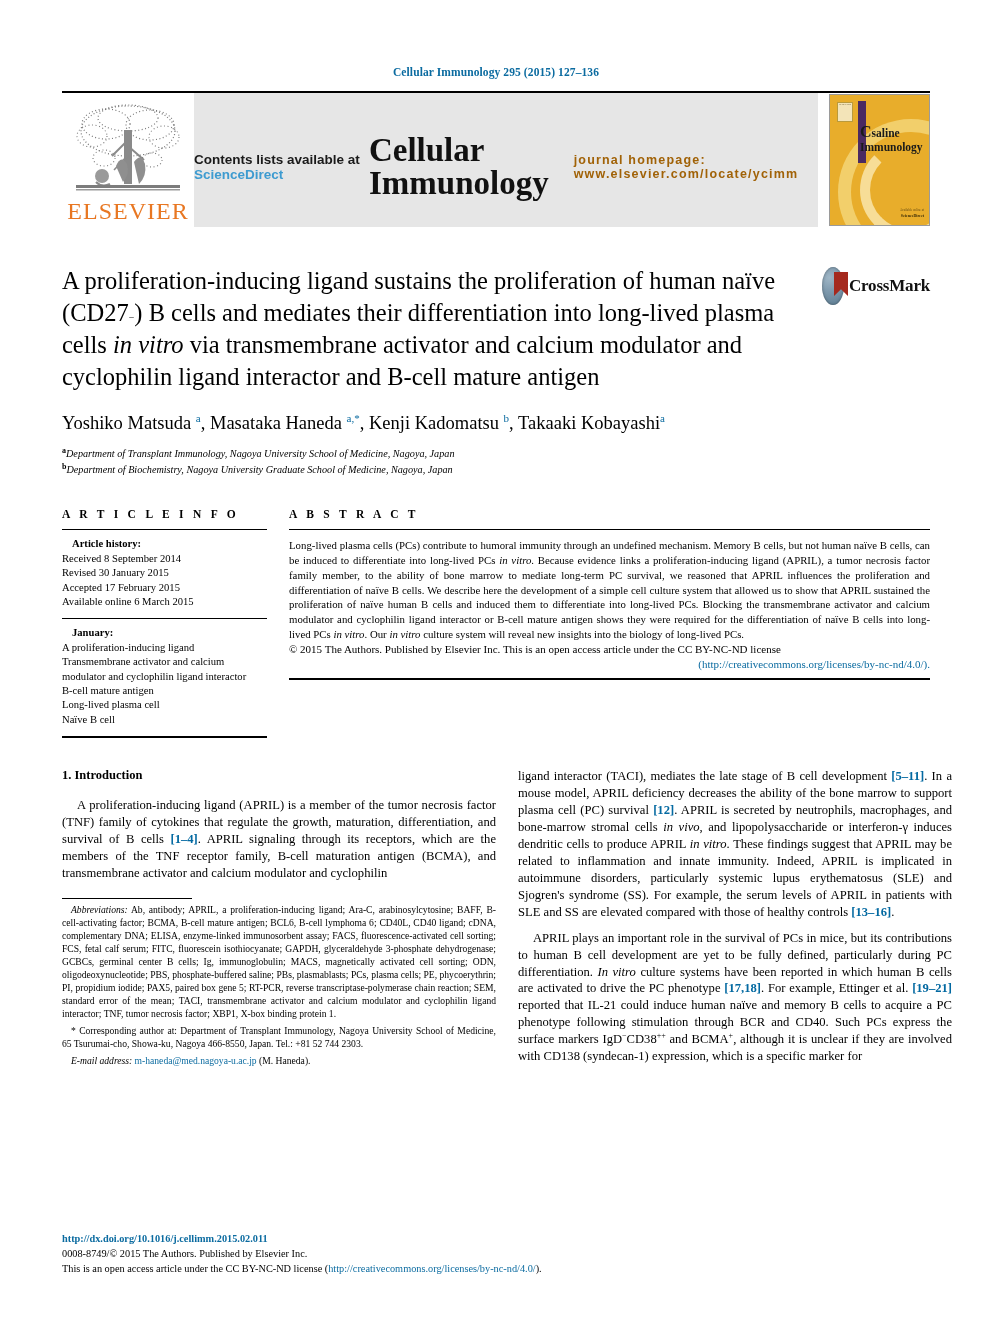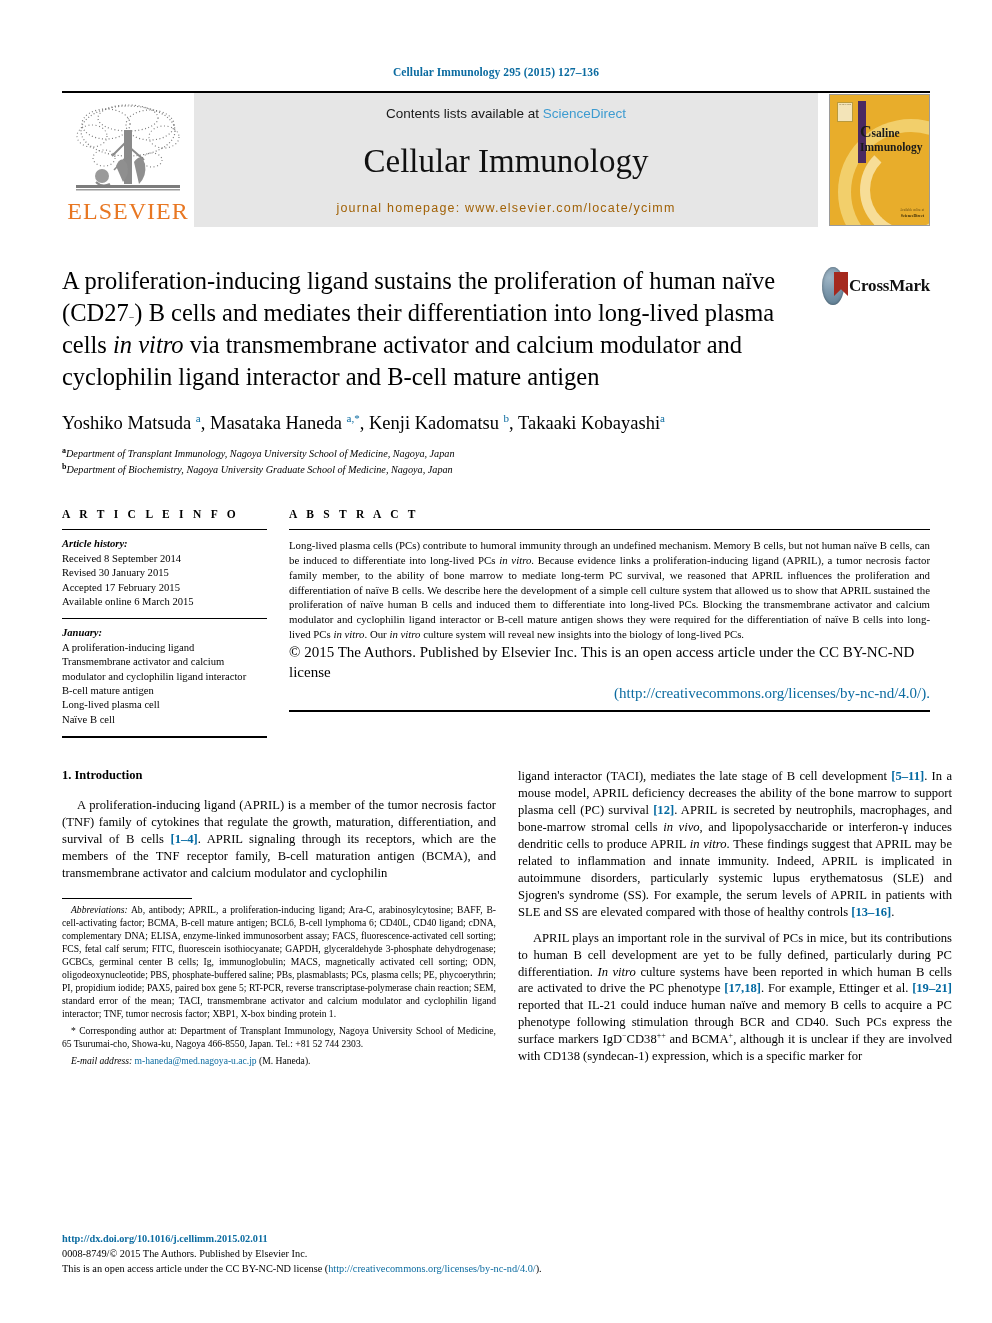--- a/index.html
+++ b/index.html
@@ -57,25 +57,26 @@
     color: #E87722;
     font-size: 24px;
     letter-spacing: 1px;
     line-height: 1;
     margin-top: 1px;
   }
   .mast-center {
     flex: 1 1 auto;
     background: #e6e6e6;
     display: flex;
-    flex-direction: column;
+    flex-direction: row;
     align-items: center;
     justify-content: space-between;
-    padding: 13px 0 12px 0;
+    padding: 13px 0 0 0;
     box-sizing: border-box;
+    font-weight: bold;
   }
   .contents-line {
     font-family: "Liberation Sans", sans-serif;
     font-size: 13.5px;
     color: #1a1a1a;
   }
   .contents-line .sd {
     color: #3d9bd0;
   }
   .journal-title {
@@ -241,30 +242,30 @@
     letter-spacing: 3.3px;
     padding-bottom: 9px;
   }
   .rule { border-top: 1.1px solid #000; }
   .rule-thick { border-top: 2.1px solid #000; }
   .info-group {
     padding: 7px 0 9px 0;
     font-size: 10.6px;
     line-height: 1.36;
   }
-  .info-group .lbl { font-style: italic; font-weight: bold; }
+  .info-group .lbl { font-weight: bold; margin-left: 10px; }
   .abs-body {
     padding-top: 8px;
     font-size: 10.8px;
     line-height: 1.37;
     text-align: justify;
   }
   .abs-body i { font-style: italic; }
   .abs-copy {
-    font-size: 15px;
+    font-size: 11px;
     line-height: 1.38;
   }
   .abs-copy .lic { text-align: right; display: block; }
   a.lnk, .lnk { color: #0b6ba0; text-decoration: none; }
 
   
   .bodyarea {
     margin: 30px 62px 0 62px;
     display: flex;
     gap: 22px;

